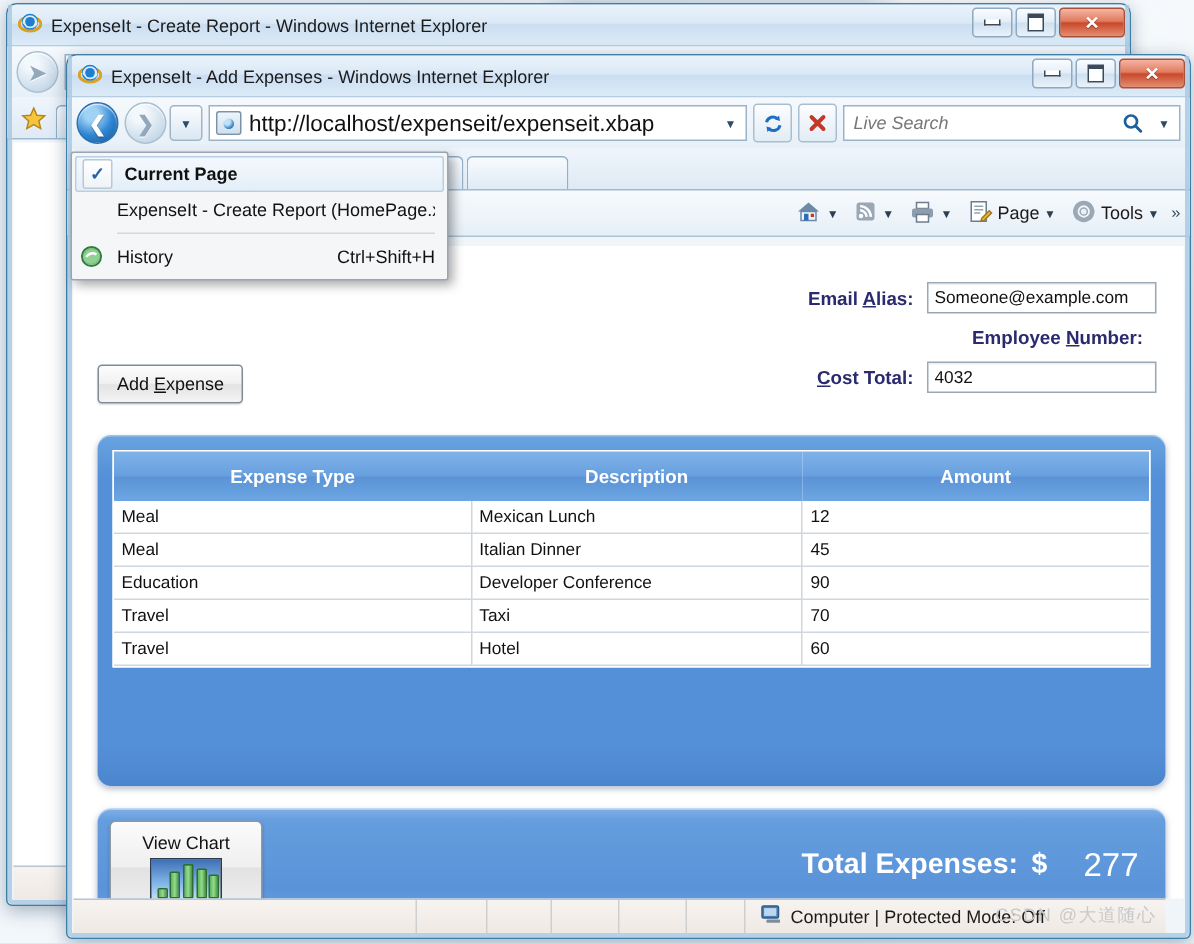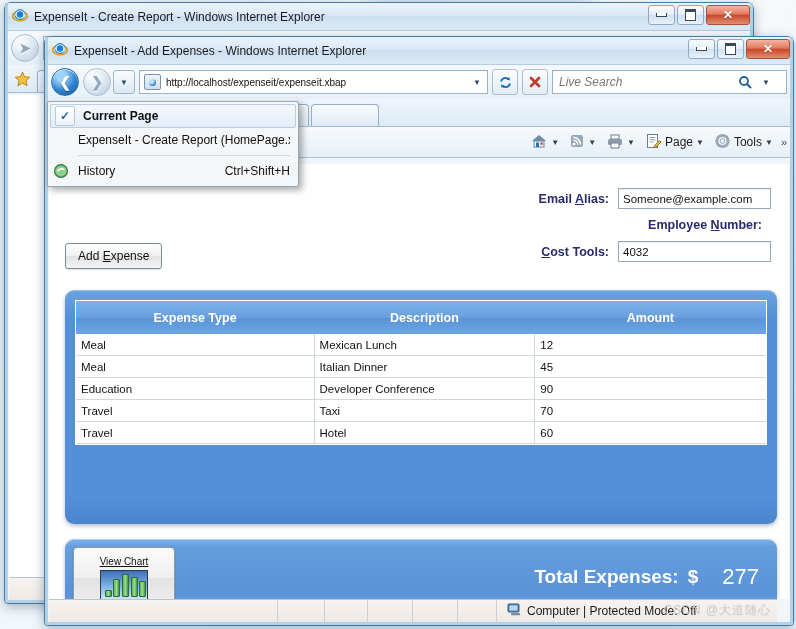--- a/index.html
+++ b/index.html
@@ -85,30 +85,30 @@
     background:linear-gradient(to bottom,#fbfdff,#dbe7f2);
     display:flex;align-items:center;justify-content:center;color:#2f4b63;font-size:8px;
   }
   .addrbar{
     flex:1 1 auto;height:22px;border:1px solid #9bb3c8;background:#fff;
     display:flex;align-items:center;padding:0 2px 0 4px;min-width:0;
   }
   .addr-ico{width:15px;height:14px;flex:0 0 auto;margin-right:5px;border:1px solid #7a93a8;border-radius:2px;
     background:linear-gradient(to bottom,#eef5fb,#cfe0ef);display:flex;align-items:center;justify-content:center;}
   .addr-ico i{display:block;width:7px;height:7px;border-radius:50%;background:radial-gradient(circle at 35% 32%,#bfe2f8 0 30%,#2f7cc0 70%,#14436f 100%);}
-  .addr-txt{font-size:10px;color:#111;white-space:nowrap;overflow:hidden;flex:1 1 auto;}
+  .addr-txt{font-size:15px;color:#111;white-space:nowrap;overflow:hidden;flex:1 1 auto;}
   .addr-caret{width:16px;text-align:center;color:#2f4b63;font-size:8px;flex:0 0 auto;}
   .iconbtn{
     width:24px;height:24px;display:flex;align-items:center;justify-content:center;flex:0 0 auto;
     border:1px solid transparent;border-radius:3px;
   }
   .iconbtn.boxed{border-color:#a9bed0;background:linear-gradient(to bottom,#fcfdff,#e2ecf5);}
   .searchbox{
     width:215px;height:22px;border:1px solid #9bb3c8;background:#fff;flex:0 0 auto;
-    display:flex;align-items:center;padding:0 12px 0 6px;
+    display:flex;align-items:center;padding:0 2px 0 6px;
   }
   .searchbox .ph{flex:1 1 auto;font-style:italic;color:#777;font-size:12px;}
 
   
   .favrow{height:27px;display:flex;align-items:flex-end;gap:2px;padding:0 4px;
     background:linear-gradient(to bottom,#eff5fb,#dfeaf5);border-bottom:1px solid #9fbcd4;position:relative;}
   .favbtn{width:26px;height:22px;display:flex;align-items:center;justify-content:center;margin-bottom:2px;}
   .tab{
     height:21px;min-width:96px;padding:0 10px;border:1px solid #93b0c8;border-bottom:none;
     border-radius:4px 4px 0 0;display:flex;align-items:center;font-size:11px;color:#123;
@@ -169,21 +169,21 @@
     background:linear-gradient(to bottom,#7fb0e6 0%,#659ede 10%,#5a93d8 70%,#6aa3e2 100%);
     box-shadow:0 2px 4px rgba(40,70,110,.35), inset 0 1px 0 rgba(255,255,255,.4);
   }
   .viewchart{
     position:absolute;left:8px;top:8px;width:100px;height:60px;
     border:1px solid #8c99a6;border-radius:4px;
     background:linear-gradient(to bottom,#fbfbfb 0%,#efefef 50%,#e2e2e2 51%,#f0f0f0 100%);
     display:flex;flex-direction:column;align-items:center;justify-content:center;gap:3px;
     box-shadow:0 1px 2px rgba(0,0,0,.2);
   }
-  .vc-label{font-size:10px;color:#111;text-decoration:underline;}
+  .vc-label{font-size:12px;color:#111;}
   .vc-icon{width:46px;height:28px;border:1px solid #2b3b4b;
     background:linear-gradient(to bottom,#3f6fb5 0%,#7fb4e6 55%,#cfe4f6 100%);
     position:relative;}
   .vc-bar{position:absolute;bottom:2px;width:5px;border:1px solid #2f6b34;border-radius:1px;
     background:linear-gradient(to right,#56b659,#9ada8c,#3f9644);}
   .totaltxt{
     position:absolute;right:18px;top:0;height:76px;display:flex;align-items:center;gap:0;
     color:#fff;
   }
   .tt-label{font-size:19px;font-weight:bold;}
@@ -402,21 +402,21 @@
 
       <div style="position:absolute;right:18px;top:24px;">
         <div class="fieldrow">
           <span class="flabel"><span>Email </span><u>A</u><span>lias:</span></span>
           <span class="finput">Someone@example.com</span>
         </div>
         <div class="fieldrow">
           <span class="flabel"><span>Employee </span><u>N</u><span>umber:</span></span>
         </div>
         <div class="fieldrow">
-          <span class="flabel"><span></span><u>C</u><span>ost Tools:</span></span>
+          <span class="flabel"><span></span><u>C</u><span>ost Total:</span></span>
           <span class="finput">4032</span>
         </div>
       </div>
 
       <div class="addexp" style="left:16px;top:79px;">
         <span>Add </span><u>E</u><span>xpense</span>
       </div>
 
       <div class="bluepanel" style="left:16px;top:126px;width:712px;height:234px;">
         <div class="grid">

